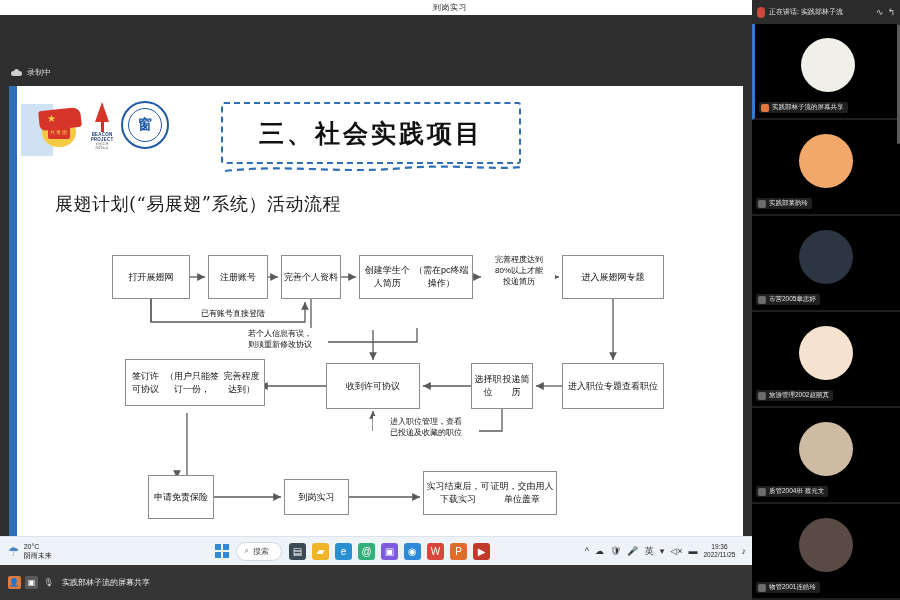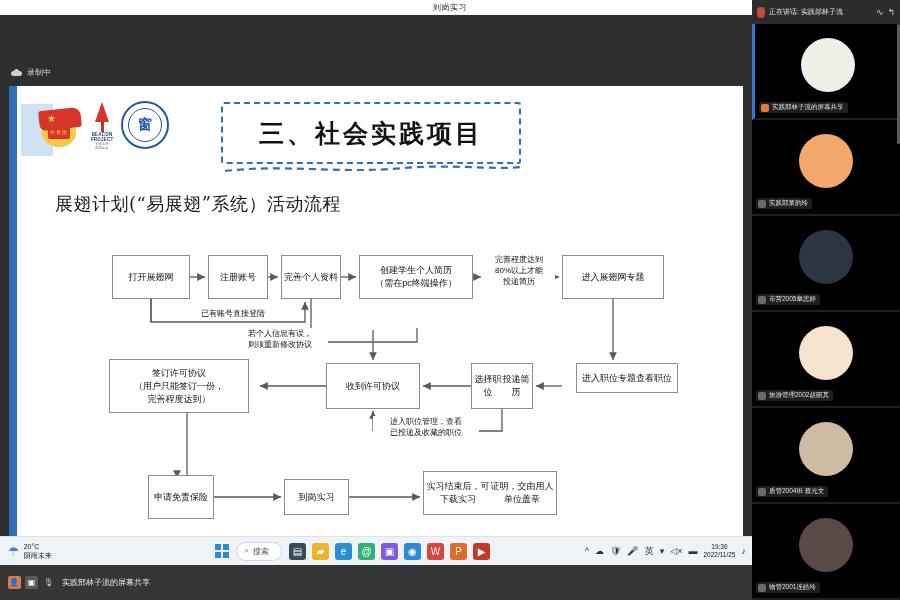--- a/index.html
+++ b/index.html
@@ -288,39 +288,39 @@
           <div class="fbox" style="left: 103px; top: 169px; width: 78px; height: 44px;">
               <div>打开展翅网</div>
             </div>
           <div class="fbox" style="left: 199px; top: 169px; width: 60px; height: 44px;">
               <div>注册账号</div>
             </div>
           <div class="fbox" style="left: 272px; top: 169px; width: 60px; height: 44px;">
               <div>完善个人</div>
               <div>资料</div>
             </div>
-          <div class="fbox" style="left: 350px; top: 169px; width: 114px; height: 44px; flex-direction: column;">
+          <div class="fbox" style="left: 350px; top: 169px; width: 114px; height: 44px;">
               <div>创建学生个人简历</div>
               <div>（需在pc终端操作）</div>
             </div>
           <div class="fbox" style="left: 553px; top: 169px; width: 102px; height: 44px;">
               <div>进入展翅网专题</div>
             </div>
-          <div class="fbox" style="left: 567px; top: 277px; width: 102px; height: 30px;">
+          <div class="fbox" style="left: 553px; top: 277px; width: 102px; height: 46px;">
               <div>进入职位专题查看</div>
               <div>职位</div>
             </div>
           <div class="fbox" style="left: 462px; top: 277px; width: 62px; height: 46px;">
               <div>选择职位</div>
               <div>投递简历</div>
             </div>
           <div class="fbox" style="left: 317px; top: 277px; width: 94px; height: 46px;">
               <div>收到许可协议</div>
             </div>
-          <div class="fbox" style="left: 100px; top: 273px; width: 140px; height: 54px; flex-direction: column;">
+          <div class="fbox" style="left: 116px; top: 273px; width: 140px; height: 47px;">
               <div>签订许可协议</div>
               <div>（用户只能签订一份，</div>
               <div>完善程度达到）</div>
             </div>
           <div class="fbox" style="left: 139px; top: 389px; width: 66px; height: 44px;">
               <div>申请免责</div>
               <div>保险</div>
             </div>
           <div class="fbox" style="left: 275px; top: 393px; width: 65px; height: 36px;">
               <div>到岗实习</div>

